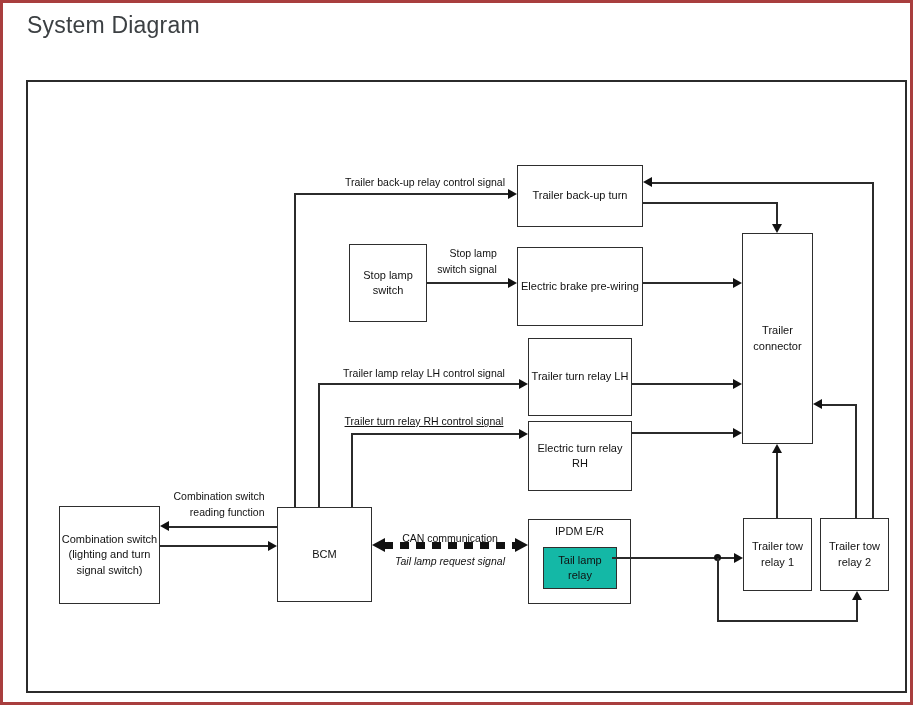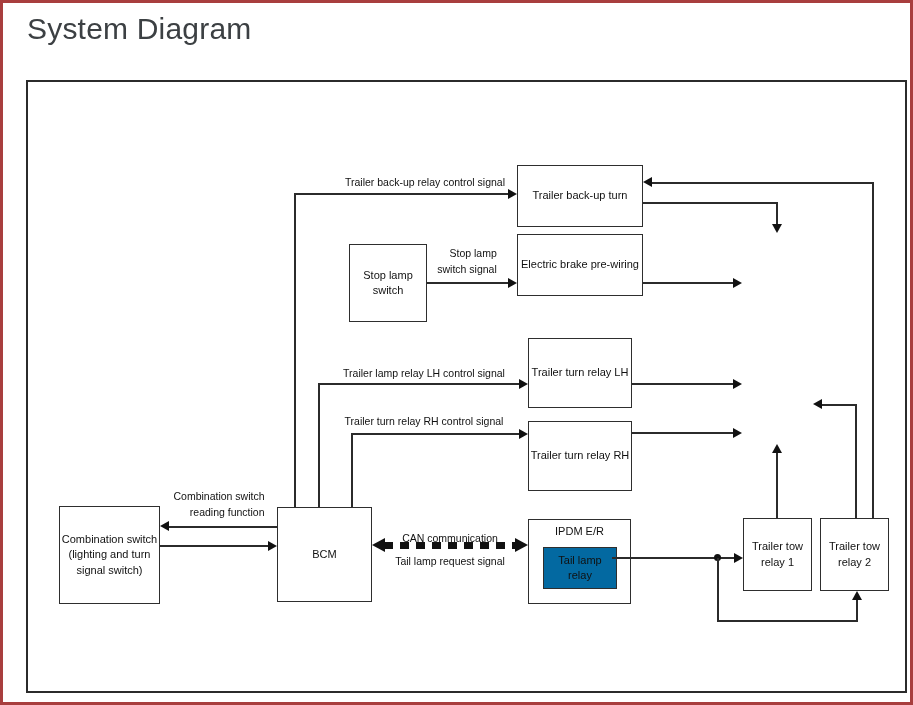--- a/index.html
+++ b/index.html
@@ -2,21 +2,21 @@
 <html><head>
 <meta charset="utf-8">
 <style>
   html,body{margin:0;padding:0;background:#888;}
   .page{
     position:relative; width:913px; height:705px; box-sizing:border-box;
     background:#fff; border:3px solid #a83e3e; overflow:hidden;
     font-family:"Liberation Sans", sans-serif; color:#111;
   }
   .title{
-    position:absolute; left:24px; top:9px; font-size:30px; color:#3c4043;
+    position:absolute; left:24px; top:9px; font-size:23px; color:#3c4043;
     letter-spacing:.2px;
   }
   .frame{
     position:absolute; left:23px; top:77px; width:881px; height:613px;
     box-sizing:border-box; border:2px solid #2b2b2b; background:#fff;
   }
   .box{
     position:absolute; box-sizing:border-box; background:#fff;
     border:1.5px solid #2e2e2e; display:flex; align-items:center;
     justify-content:center; text-align:center; font-size:11px;
@@ -37,44 +37,46 @@
   .canbar{
     position:absolute; left:379px; top:537px; width:132px; height:7px;
     background:repeating-linear-gradient(90deg,#111 0 9px,#fff 9px 16px);
   }
   .canarr{position:absolute; width:0; height:0;}
   .canarr.l{left:367px; top:533px; border-top:7px solid transparent;border-bottom:7px solid transparent;border-right:13px solid #111;}
   .canarr.r{left:510px; top:533px; border-top:7px solid transparent;border-bottom:7px solid transparent;border-left:13px solid #111;}
   .ipdm-label{position:absolute; top:4px; left:0; right:0; text-align:center; font-size:11px;}
   .inner-box{
     position:absolute; left:14px; top:27px; width:74px; height:42px;
-    box-sizing:border-box; border:1.5px solid #2e2e2e; background:#0369a1;
+    box-sizing:border-box; border:1.5px solid #2e2e2e; background:#14b8a6;
     display:flex; align-items:center; justify-content:center; text-align:center;
     font-size:11px; line-height:1.4; white-space:pre-line;
   }
 </style>
 </head>
 <body>
 
 <div class="page">
   <div class="title">System Diagram</div>
 
   <div class="frame">
 
     <div class="box" style="left:489px;top:83px;width:126px;height:62px;">Trailer back-up turn</div>
 
     <div class="box" style="left:321px;top:162px;width:78px;height:78px;">Stop lamp
 switch</div>
 
-    <div class="box" style="left:489px;top:152px;width:126px;height:62px;">Electric brake pre-wiring</div>
+    <div class="box" style="left:489px;top:165px;width:126px;height:79px;">Electric brake pre-wiring</div>
 
-    <div class="box" style="left:500px;top:256px;width:104px;height:70px;">Trailer turn relay LH</div>
+    <div class="box" style="left:500px;top:256px;width:104px;height:78px;">Trailer turn relay LH</div>
 
-    <div class="box" style="left:500px;top:339px;width:104px;height:70px;">Trailer turn relay RH</div>
+    <div class="box" style="left:500px;top:339px;width:104px;height:70px;">Electric turn relay RH</div>
 
+    <div class="box" style="left:714px;top:151px;width:71px;height:211px;">Trailer
+connector</div>
 
     <div class="box" style="left:31px;top:424px;width:101px;height:98px;">Combination switch
 (lighting and turn
 signal switch)</div>
 
     <div class="box" style="left:249px;top:425px;width:95px;height:95px;">BCM</div>
 
     <div class="box" style="left:500px;top:425px;width:103px;height:85px;margin-top:12px;">
       <span class="ipdm-label">IPDM E/R</span>
       <span class="inner-box">Tail lamp
@@ -87,28 +89,28 @@
     <div class="box" style="left:792px;top:436px;width:69px;height:73px;">Trailer tow
 relay 2</div>
 
     <div class="lbl" style="left:397px;top:92px;white-space:nowrap;">Trailer back-up relay control signal</div>
 
     <div class="lbl" style="left:439px;top:163px;">Stop lamp
 switch signal</div>
 
     <div class="lbl" style="left:396px;top:283px;white-space:nowrap;">Trailer lamp relay LH control signal</div>
 
-    <div class="lbl" style="left:396px;top:331px;white-space:nowrap;">Trailer turn relay RH control signal</div>
+    <div class="lbl" style="left:396px;top:331px;white-space:nowrap;text-decoration:underline;">Trailer turn relay RH control signal</div>
 
     <div class="lbl" style="left:191px;top:406px;">Combination switch
 reading function</div>
 
     <div class="lbl" style="left:422px;top:448px;white-space:nowrap;">CAN communication</div>
 
-    <div class="lbl" style="left:422px;top:471px;white-space:nowrap;">Tail lamp request signal</div>
+    <div class="lbl" style="left:422px;top:471px;white-space:nowrap;font-style:italic;">Tail lamp request signal</div>
 
     <div class="vl" style="left:266px;top:111px;height:314px;"></div>
     <div class="hl" style="left:266px;top:111px;width:216px;"></div>
     <div class="arr r" style="left:480px;top:107px;"></div>
 
     <div class="vl" style="left:290px;top:301px;height:124px;"></div>
     <div class="hl" style="left:290px;top:301px;width:203px;"></div>
     <div class="arr r" style="left:491px;top:297px;"></div>
 
     <div class="vl" style="left:323px;top:351px;height:74px;"></div>

